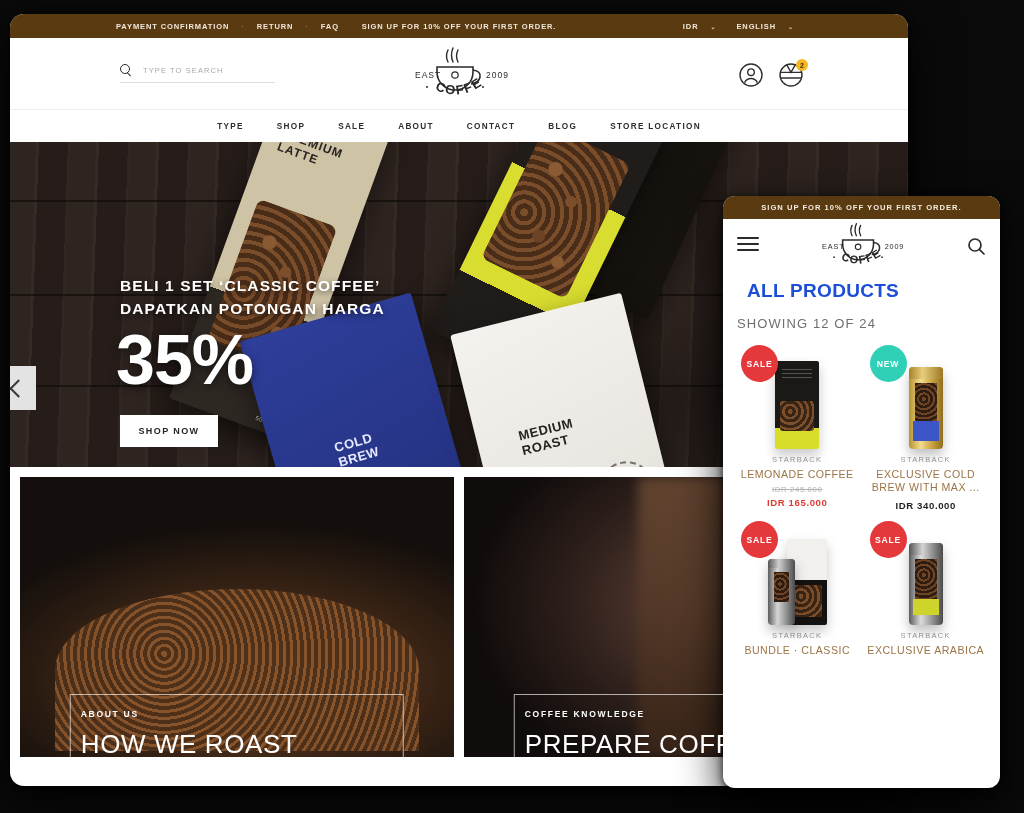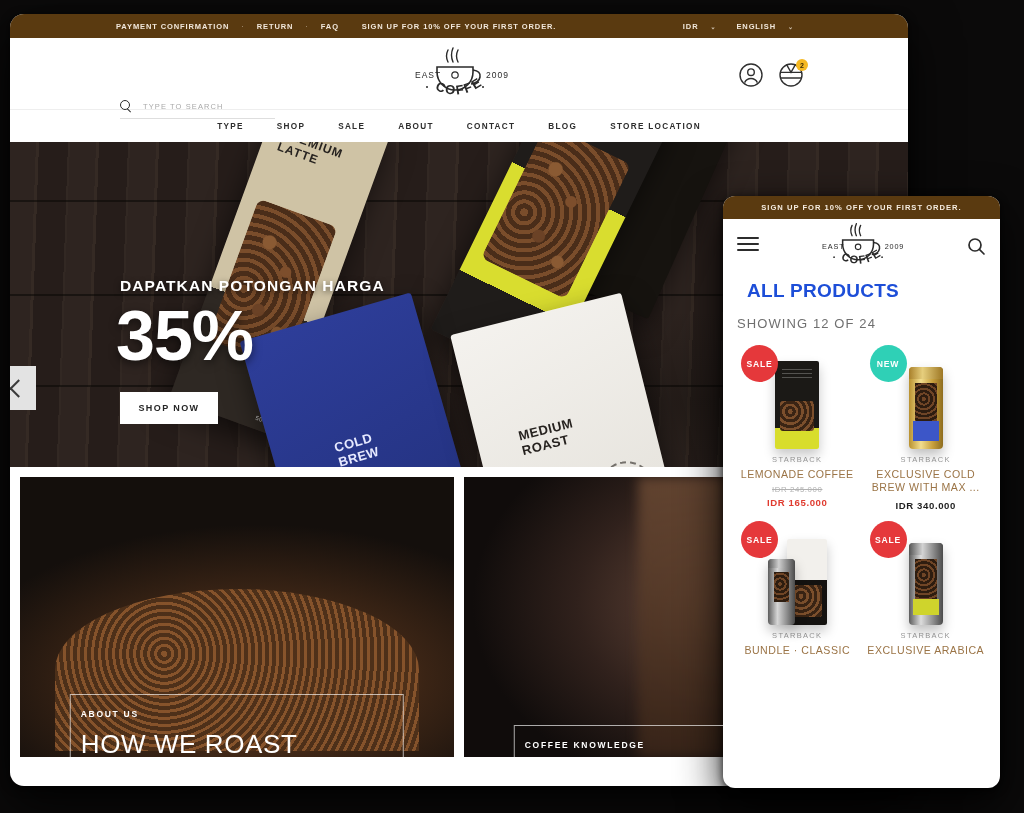--- a/index.html
+++ b/index.html
@@ -29,21 +29,21 @@
   .topbar-left .dot{opacity:.55;font-weight:400;}
   .topbar-center{position:absolute;left:0;right:0;text-align:center;}
   .topbar-right{position:absolute;right:114px;display:flex;align-items:center;gap:20px;}
   .cap{display:inline-flex;align-items:center;gap:12px;cursor:pointer;}
   .caret{font-size:6px;opacity:.8;}
 
   
   .dheader{height:71px;background:#fff;position:relative;}
   .search-wrap{
     position:absolute;left:110px;top:26px;width:155px;
-    display:flex;align-items:center;gap:8px;border-bottom:1px solid #dedede;padding-bottom:5px;margin-top:36px;
+    display:flex;align-items:center;gap:8px;border-bottom:1px solid #dedede;padding-bottom:5px;
   }
   .search-wrap input{
     border:0;outline:0;font-size:7.5px;letter-spacing:1.1px;color:#8b8b8b;
     font-family:"Liberation Sans",sans-serif;width:100%;background:transparent;text-transform:uppercase;
   }
   .search-wrap input::placeholder{color:#a9a9a9;}
   .magnifier{width:13px;height:13px;flex:0 0 13px;position:relative;}
   .magnifier::before{content:"";position:absolute;left:0;top:0;width:8px;height:8px;border:1.4px solid #2b2b2b;border-radius:50%;}
   .magnifier::after{content:"";position:absolute;left:7px;top:7.5px;width:5px;height:1.4px;background:#2b2b2b;transform:rotate(45deg);transform-origin:left center;}
 
@@ -295,36 +295,38 @@
 BREW</div>
       </div>
 
       <div class="bag bag-white">
         <div class="bl" style="white-space:pre-line">MEDIUM
 ROAST</div>
         <div class="stamp" style="right:14px;bottom:48px;"></div>
       </div>
 
       <div class="hero-copy">
+        <div class="hl1">BELI 1 SET ‘CLASSIC COFFEE’</div>
         <div class="hl2">DAPATKAN POTONGAN HARGA</div>
         <div class="pct">35%</div>
         <div class="shopnow">SHOP NOW</div>
       </div>
     </div>
 
     <div class="promos">
       <div class="promo promo-a">
         <div class="promo-cap">
           <div class="promo-kicker">ABOUT US</div>
           <div class="promo-title">HOW WE ROAST</div>
         </div>
       </div>
       <div class="promo promo-b">
         <div class="promo-cap">
           <div class="promo-kicker">COFFEE KNOWLEDGE</div>
+          <div class="promo-title">PREPARE COFFEE</div>
         </div>
       </div>
     </div>
 
     <div class="carousel-arrow">
       <span class="chev"></span>
     </div>
   </div>
 
   <div class="mobile">

